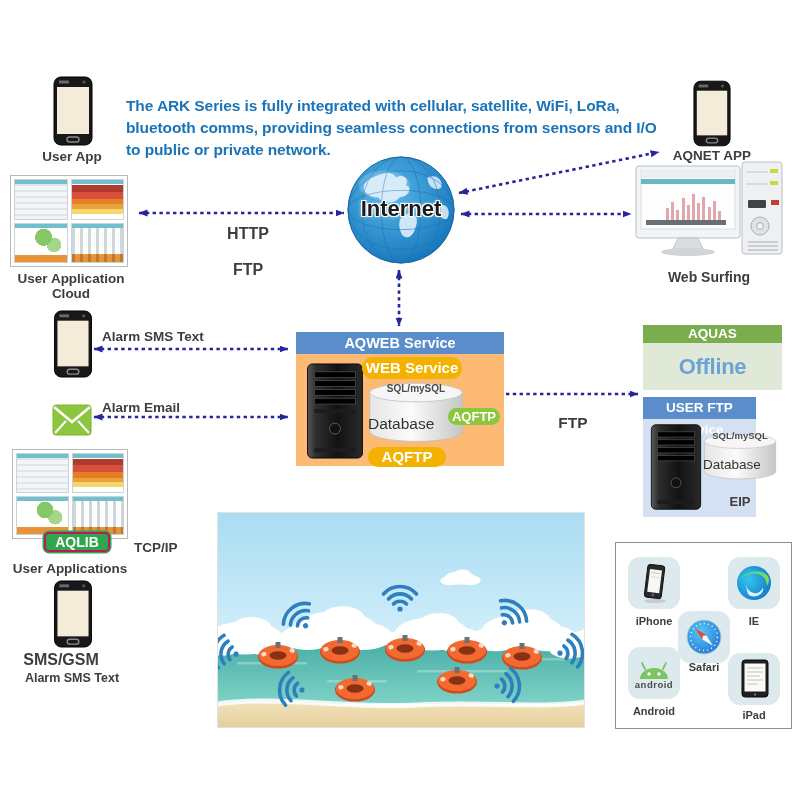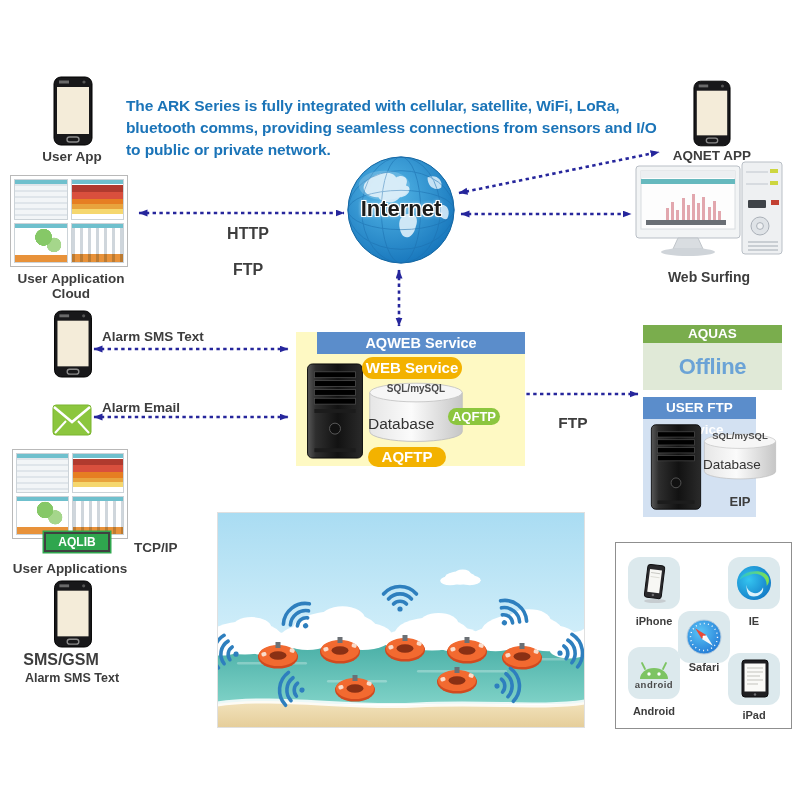--- a/index.html
+++ b/index.html
@@ -13,21 +13,21 @@
          font-size:15.5px;line-height:22px;font-weight:bold;letter-spacing:-0.1px;}
   
   .linklbl{position:absolute;font-weight:bold;color:#3d3d3d;font-size:16px;text-align:center;margin-top:40px;}
   
   .internet-lbl{position:absolute;left:345px;top:196px;width:112px;text-align:center;
     font-size:22px;font-weight:bold;color:#1c1c1c;
     text-shadow:-1px -1px 0 #fff,1px -1px 0 #fff,-1px 1px 0 #fff,1px 1px 0 #fff,0 0 4px #fff;}
   
   .svc-box{position:absolute;}
   .svc-hdr{background:#5b8dcb;color:#fff;font-weight:bold;text-align:center;}
-  .aqweb{left:296px;top:332px;width:208px;height:134px;background:#fef9c3;padding-left:21px;}
+  .aqweb{left:296px;top:332px;width:208px;height:134px;background:#fdba74;}
   .aqweb .svc-hdr{height:22px;line-height:22px;font-size:14.5px;}
   .pill{position:absolute;border-radius:12px;color:#fff;font-weight:bold;text-align:center;}
   .pill.yellow{background:#f3b200;}
   .pill.green{background:#8cc63e;}
   .cyl-wrap{position:absolute;}
   .cyl-sql{position:absolute;width:100%;text-align:center;color:#4a4a4a;font-weight:bold;}
   .cyl-db{position:absolute;width:100%;color:#333;}
   .caption4g{position:absolute;left:296px;top:472px;width:208px;text-align:center;
              font-weight:bold;color:#3d3d3d;font-size:15px;}
   .aquas{left:643px;top:325px;width:139px;}
@@ -46,22 +46,22 @@
   .p-table{background:
      repeating-linear-gradient(#f2f5f7 0 4px,#dfe5ea 4px 6px);}
   .p-heat{background:linear-gradient(#fff 0 12%, #b03a2e 12% 30%,#d94f3d 30% 48%,#e67e22 48% 62%,#e8a33d 62% 74%,#f5d76e 74% 86%,#fff 86%);}
   .p-map{background:
      radial-gradient(circle at 55% 35%,#86c867 0 22%,transparent 23%),
      radial-gradient(circle at 75% 55%,#a5d68b 0 16%,transparent 17%),
      linear-gradient(#fff 0 82%, #e8923a 82%);}
   .p-chart{background:
      repeating-linear-gradient(90deg,#cfd6dc 0 3px,#fff 3px 8px) ,
      linear-gradient(#fff 0 80%, #e8923a 80%);background-blend-mode:multiply;}
-  .aqlib-pill{position:absolute;background:#2fa64e;border:2px solid #404040;border-radius:0;
-     box-shadow:0 0 0 1.5px #2fa64e;color:#fff;font-weight:bold;font-size:12px;
+  .aqlib-pill{position:absolute;background:#2fa64e;border:2px solid #be185d;border-radius:5px;
+     box-shadow:0 0 0 1.5px #2fa64e;color:#fff;font-weight:bold;font-size:14px;
      text-align:center;line-height:16px;}
   
   .devbox{position:absolute;left:615px;top:542px;width:175px;height:185px;background:#fff;
           border:1px solid #8f8f8f;}
   .tile{position:absolute;width:52px;height:52px;background:#dce9ed;border-radius:12px;
         display:flex;align-items:center;justify-content:center;flex-direction:column;}
   .devlbl{position:absolute;width:72px;text-align:center;font-weight:bold;font-size:11px;color:#3d3d3d;}
   .android-word{font-size:9.5px;color:#4a4a4a;font-weight:bold;letter-spacing:0.5px;margin-top:-2px;}
 </style>
 </head>

